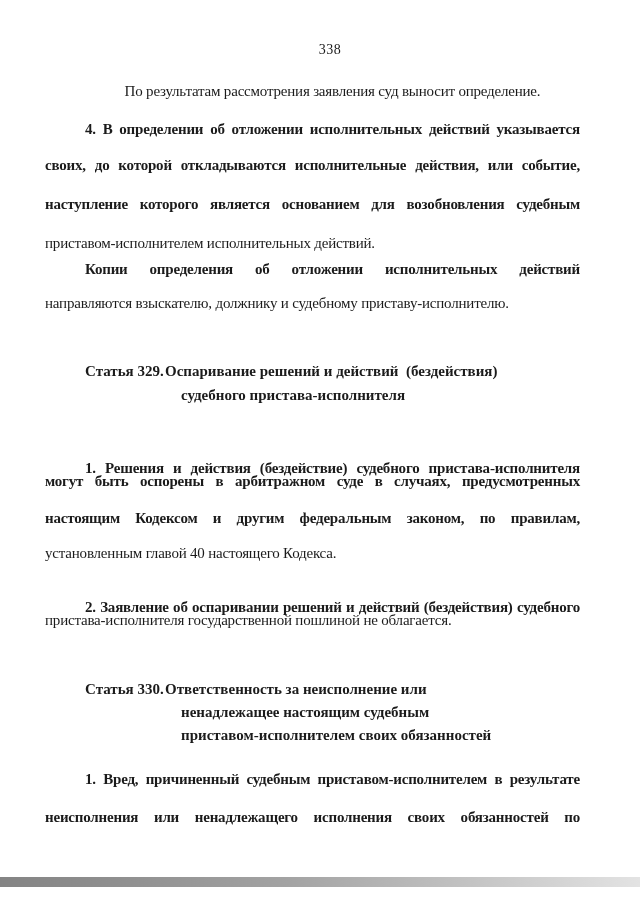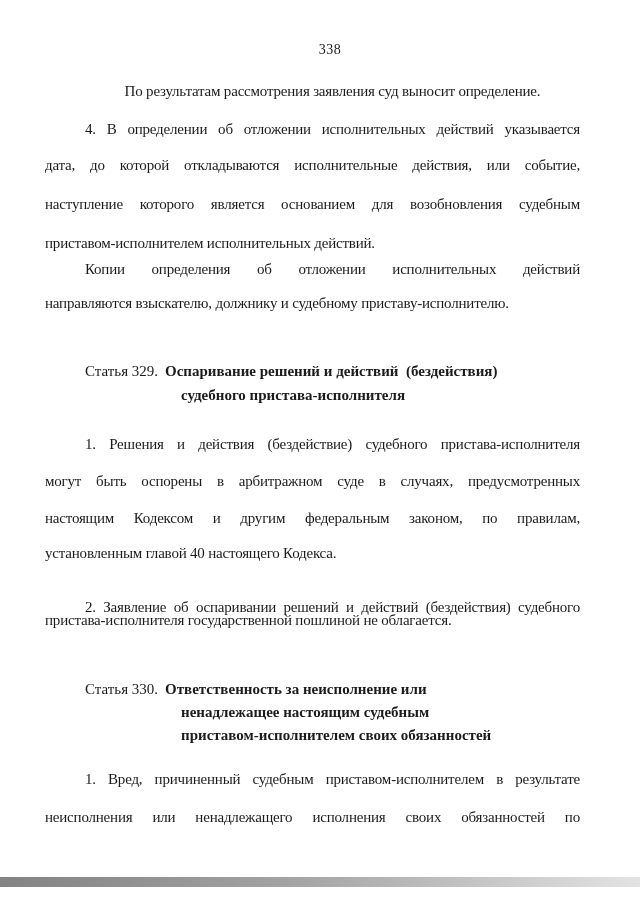--- a/index.html
+++ b/index.html
@@ -23,34 +23,34 @@
   }
   .ln {
     position: absolute;
     left: 45px;
     width: 535px;
     height: 22px;
     line-height: 22px;
     font-size: 15px;
     letter-spacing: -0.2px;
   }
-  .j { text-align: justify; text-align-last: justify; }
+  .j { text-align: justify; text-align-last: justify; font-weight: bold; }
   .ind { text-indent: 40px; text-align: center; }
   .hl {
     position: absolute;
     left: 85px;
     width: 495px;
     height: 22px;
     line-height: 22px;
     font-size: 15px;
     font-weight: bold;
     white-space: pre-wrap;
   }
   .hl .num {
-    font-weight: normal;
+    font-weight: bold;
     display: inline-block;
     width: 80px;
     white-space: pre;
   }
   .hl2 {
     position: absolute;
     left: 165px;
     width: 415px;
     height: 22px;
     line-height: 22px;
@@ -75,37 +75,37 @@
 <div class="page">
 
   <div class="pageno">338</div>
 
   <div>
     <div class="ln ind" style="top:80px">По результатам рассмотрения заявления суд выносит определение.</div>
   </div>
 
   <div>
     <div class="ln j ind" style="top:118px">4. В определении об отложении исполнительных действий указывается</div>
-    <div class="ln j" style="top:154px">дата, до которой откладываются исполнительные действия, или событие,</div>
+    <div class="ln j" style="top:154px">своих, до которой откладываются исполнительные действия, или событие,</div>
     <div class="ln j" style="top:193px">наступление которого является основанием для возобновления судебным</div>
     <div class="ln" style="top:232px">приставом-исполнителем исполнительных действий.</div>
   </div>
 
   <div>
     <div class="ln j ind" style="top:258px">Копии определения об отложении исполнительных действий</div>
     <div class="ln" style="top:292px">направляются взыскателю, должнику и судебному приставу-исполнителю.</div>
   </div>
 
   <div>
     <div class="hl" style="top:360px"><span class="num">Статья 329.</span><span>Оспаривание решений и действий  (бездействия)</span></div>
     <div class="hl2" style="top:384px">судебного пристава-исполнителя</div>
   </div>
 
   <div>
-    <div class="ln j ind" style="top:433px">1. Решения и действия (бездействие) судебного пристава-исполнителя</div>
+    <div class="ln j ind" style="top:457px">1. Решения и действия (бездействие) судебного пристава-исполнителя</div>
     <div class="ln j" style="top:470px">могут быть оспорены в арбитражном суде в случаях, предусмотренных</div>
     <div class="ln j" style="top:507px">настоящим Кодексом и другим федеральным законом, по правилам,</div>
     <div class="ln" style="top:542px">установленным главой 40 настоящего Кодекса.</div>
   </div>
 
   <div>
     <div class="ln j ind" style="top:596px">2. Заявление об оспаривании решений и действий (бездействия) судебного</div>
     <div class="ln" style="top:609px">пристава-исполнителя государственной пошлиной не облагается.</div>
   </div>
 

